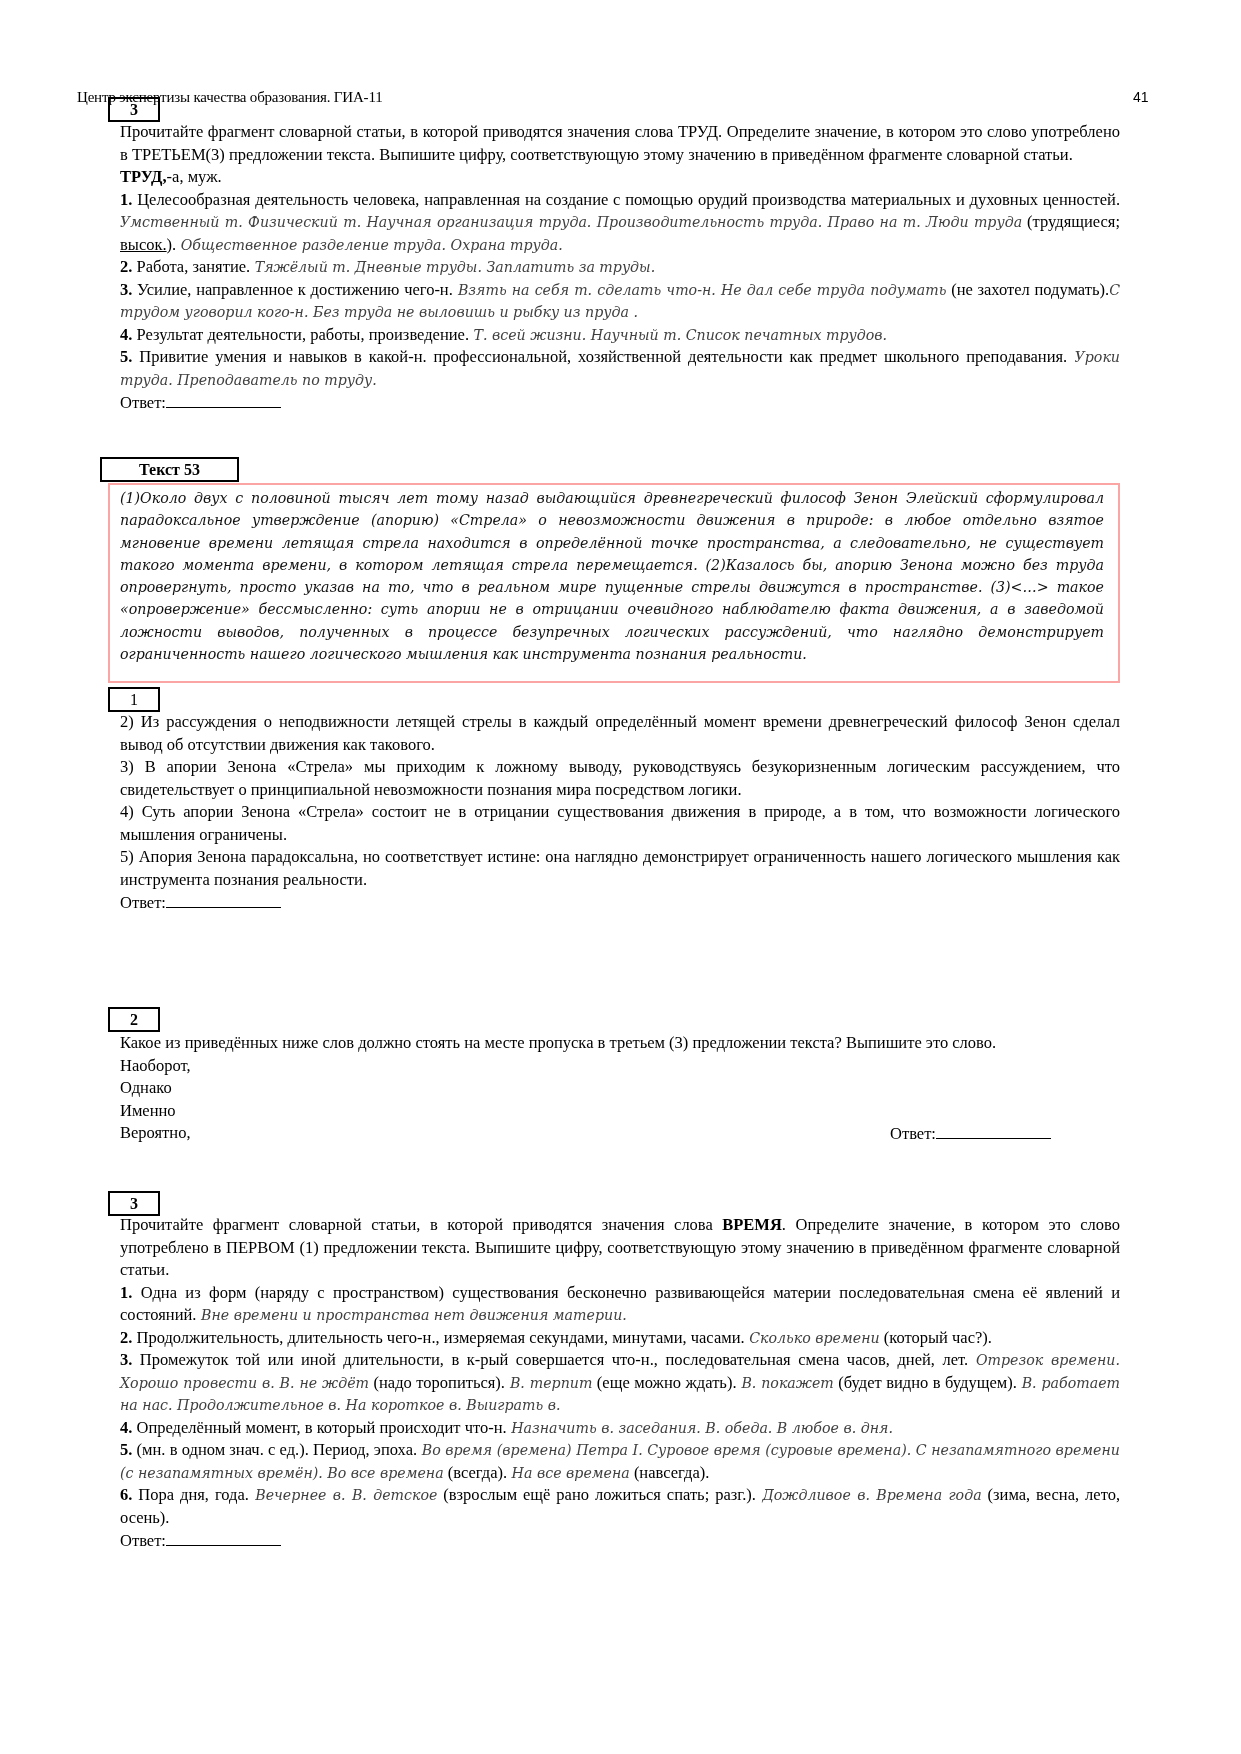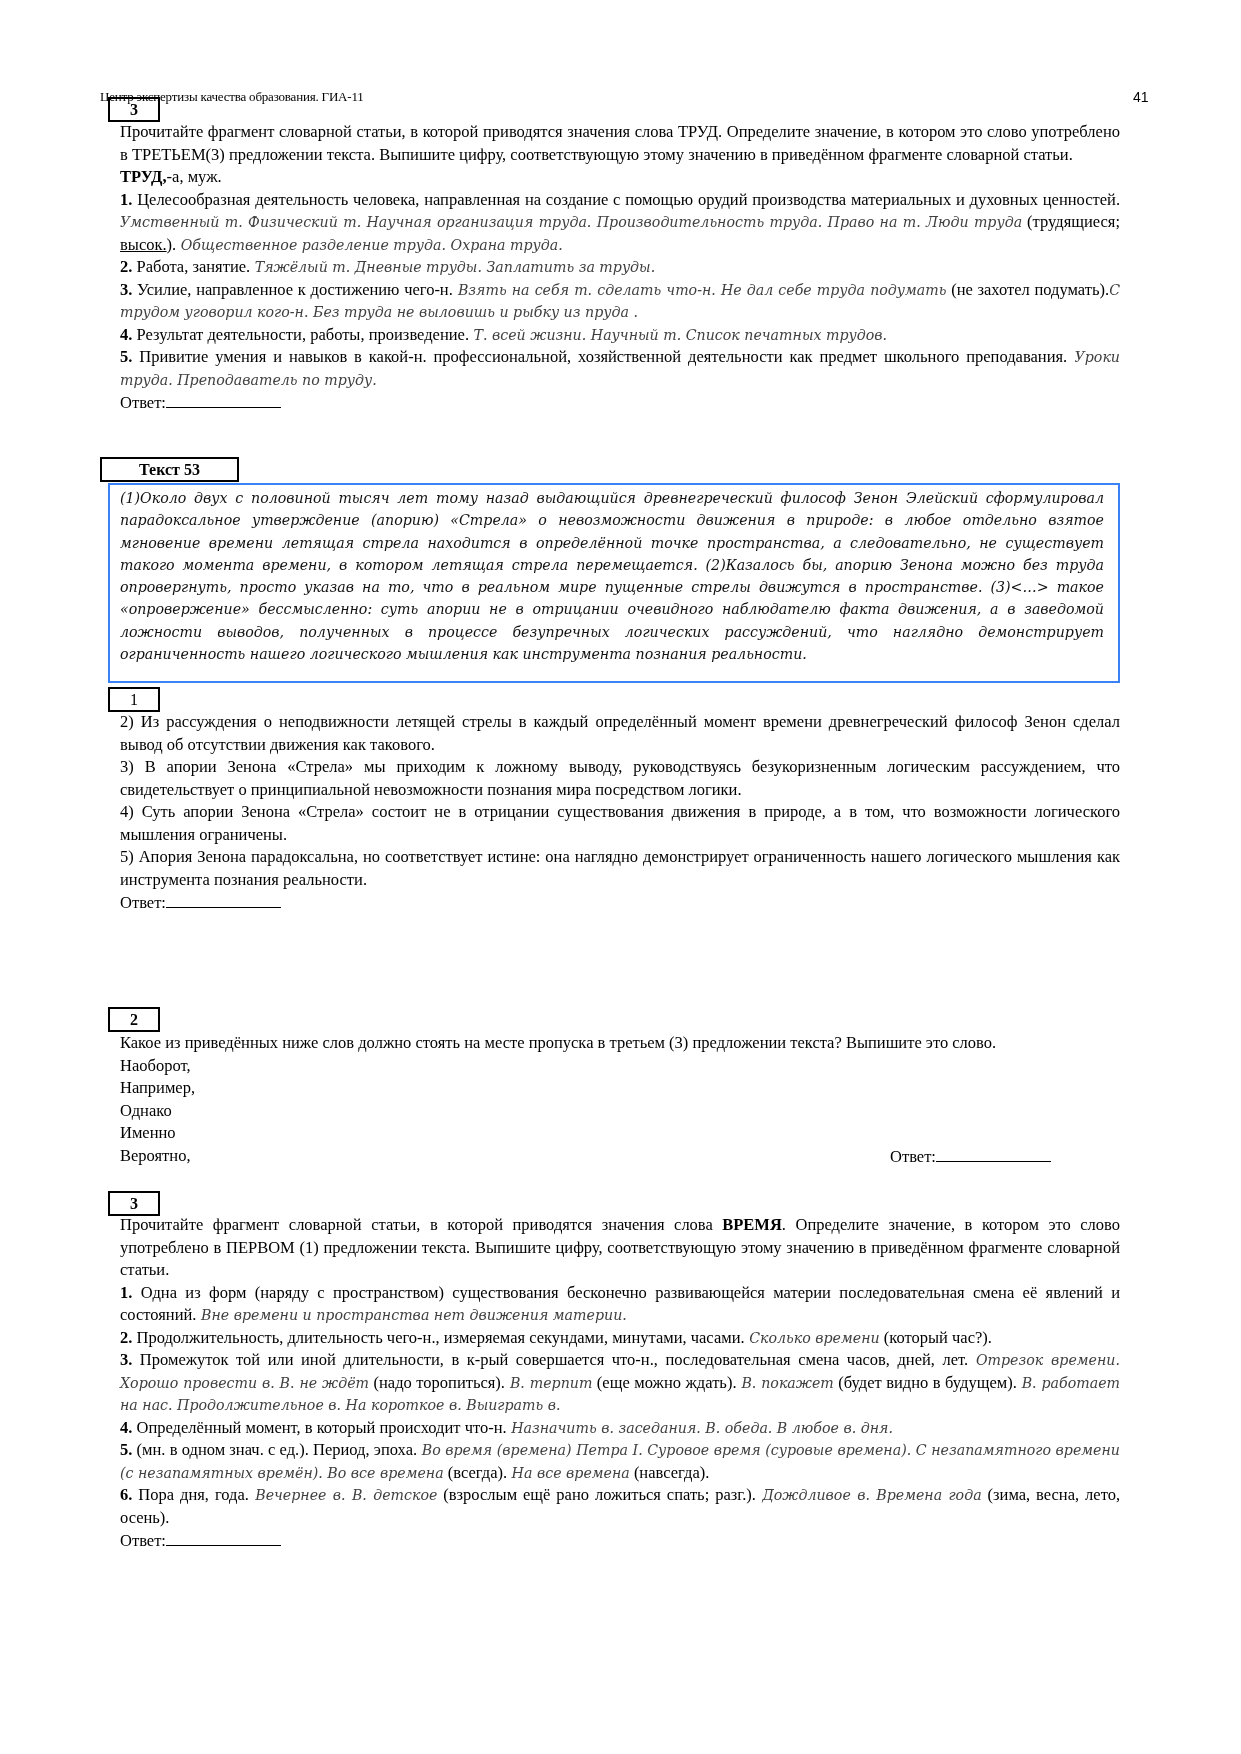--- a/index.html
+++ b/index.html
@@ -1,27 +1,27 @@
 <!DOCTYPE html>
 <html><head>
 <meta charset="utf-8">
 <style>
   html, body { margin: 0; padding: 0; background: #ffffff; }
   body { width: 1241px; height: 1754px; position: relative; overflow: hidden;
          font-family: "Liberation Serif", "DejaVu Serif", serif; color: #000; }
-  .hdr { position: absolute; top: 89px; left: 100px; font-size: 13px; letter-spacing: -0.2px; }
+  .hdr { position: absolute; top: 89px; left: 77px; font-size: 15px; letter-spacing: -0.2px; }
   .pnum { position: absolute; top: 89px; left: 1133px; font-family: "Liberation Sans", sans-serif; font-size: 14px; }
   .content { position: absolute; left: 120px; width: 1000px; font-size: 16.5px; line-height: 22.5px; }
   .numbox { position: absolute; left: 108px; width: 48px; height: 21px; border: 2px solid #000;
             font-weight: bold; text-align: center; font-size: 16px; line-height: 21px; box-sizing: content-box; }
   .numbox.plain { font-weight: normal; }
   .titlebox { position: absolute; left: 100px; width: 135px; height: 21px; border: 2px solid #000;
               font-weight: bold; text-align: center; font-size: 16px; line-height: 21px; }
   .textbox { position: absolute; left: 108px; top: 483px; width: 1012px; height: 200px;
-             border: 2px solid #3b82f6; padding: 2px 14px 0 10px; box-sizing: border-box;
+             border: 2px solid #fca5a5; padding: 2px 14px 0 10px; box-sizing: border-box;
              font-family: "DejaVu Serif", serif; font-style: italic; font-size: 14.2px;
              line-height: 22.3px; text-align: justify; color: #111; }
   p { margin: 0; text-align: justify; }
   .it { font-style: italic; font-family: "DejaVu Serif", serif; font-size: 14.2px; color: #404040; }
   .b { font-weight: bold; }
   .u { text-decoration: underline; }
   .ans { display: inline-block; width: 115px; border-bottom: 1px solid #000; height: 16px; vertical-align: baseline; }
   .right-ans { position: absolute; left: 770px; }
 </style>
 </head>
@@ -51,21 +51,20 @@
   <p>3) В апории Зенона «Стрела» мы приходим к ложному выводу, руководствуясь безукоризненным логическим рассуждением, что свидетельствует о принципиальной невозможности познания мира посредством логики.</p>
   <p>4) Суть апории Зенона «Стрела» состоит не в отрицании существования движения в природе, а в том, что возможности логического мышления ограничены.</p>
   <p>5) Апория Зенона парадоксальна, но соответствует истине: она наглядно демонстрирует ограниченность нашего логического мышления как инструмента познания реальности.</p>
   <p><span>Ответ:</span><span class="ans"></span></p>
 </div>
 
 <div class="numbox" style="top:1007px;">2</div>
 <div class="content" style="top:1032px;">
   <p>Какое из приведённых ниже слов должно стоять на месте пропуска в третьем (3) предложении текста? Выпишите это слово.</p>
   <p>Наоборот,</p>
-  <p>Например,</p>
   <p>Однако</p>
   <p>Именно</p>
   <p style="position:relative;"><span>Вероятно,</span><span class="right-ans"><span>Ответ:</span><span class="ans"></span></span></p>
 </div>
 
 <div class="numbox" style="top:1191px;">3</div>
 <div class="content" style="top:1214px;">
   <p><span>Прочитайте фрагмент словарной статьи, в которой приводятся значения слова </span><span class="b">ВРЕМЯ</span><span>. Определите значение, в котором это слово употреблено в ПЕРВОМ (1) предложении текста. Выпишите цифру, соответствующую этому значению в приведённом фрагменте словарной статьи.</span></p>
   <p><span class="b">1.</span><span> Одна из форм (наряду с пространством) существования бесконечно развивающейся материи последовательная смена её явлений и состояний.</span><span class="it"> Вне времени и пространства нет движения материи.</span></p>
   <p><span class="b">2.</span><span> Продолжительность, длительность чего-н., измеряемая секундами, минутами, часами.</span><span class="it"> Сколько времени</span><span> (который час?).</span></p>

